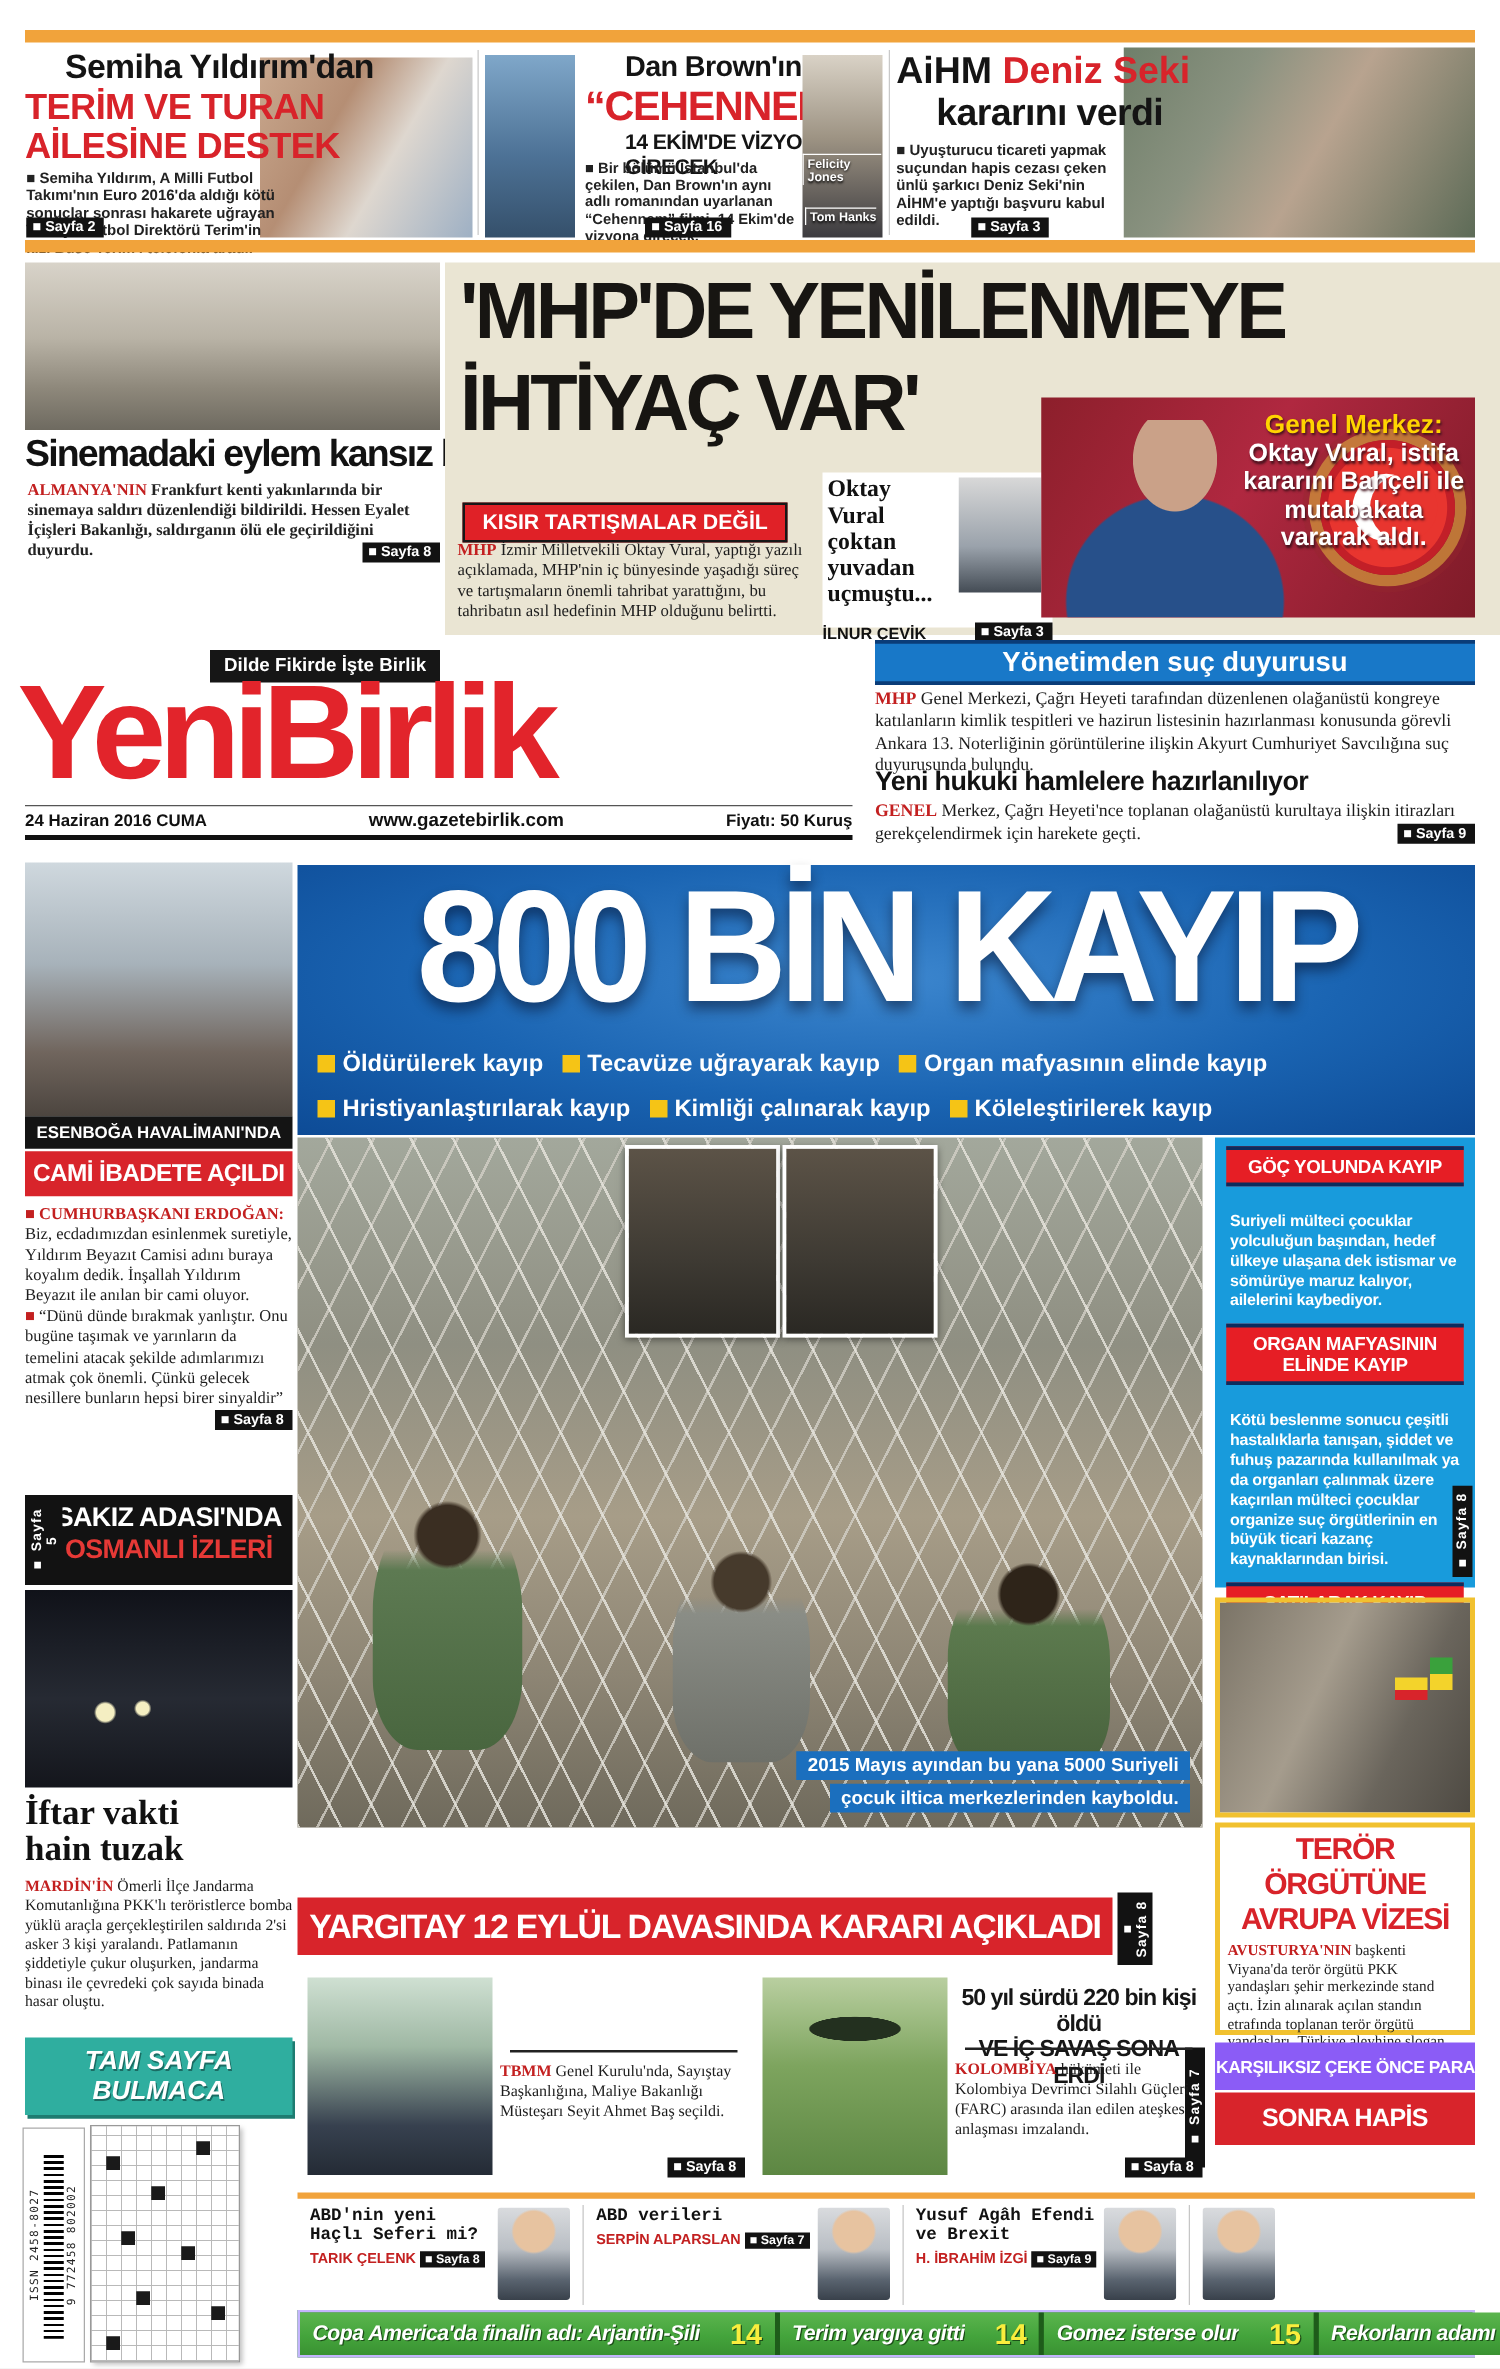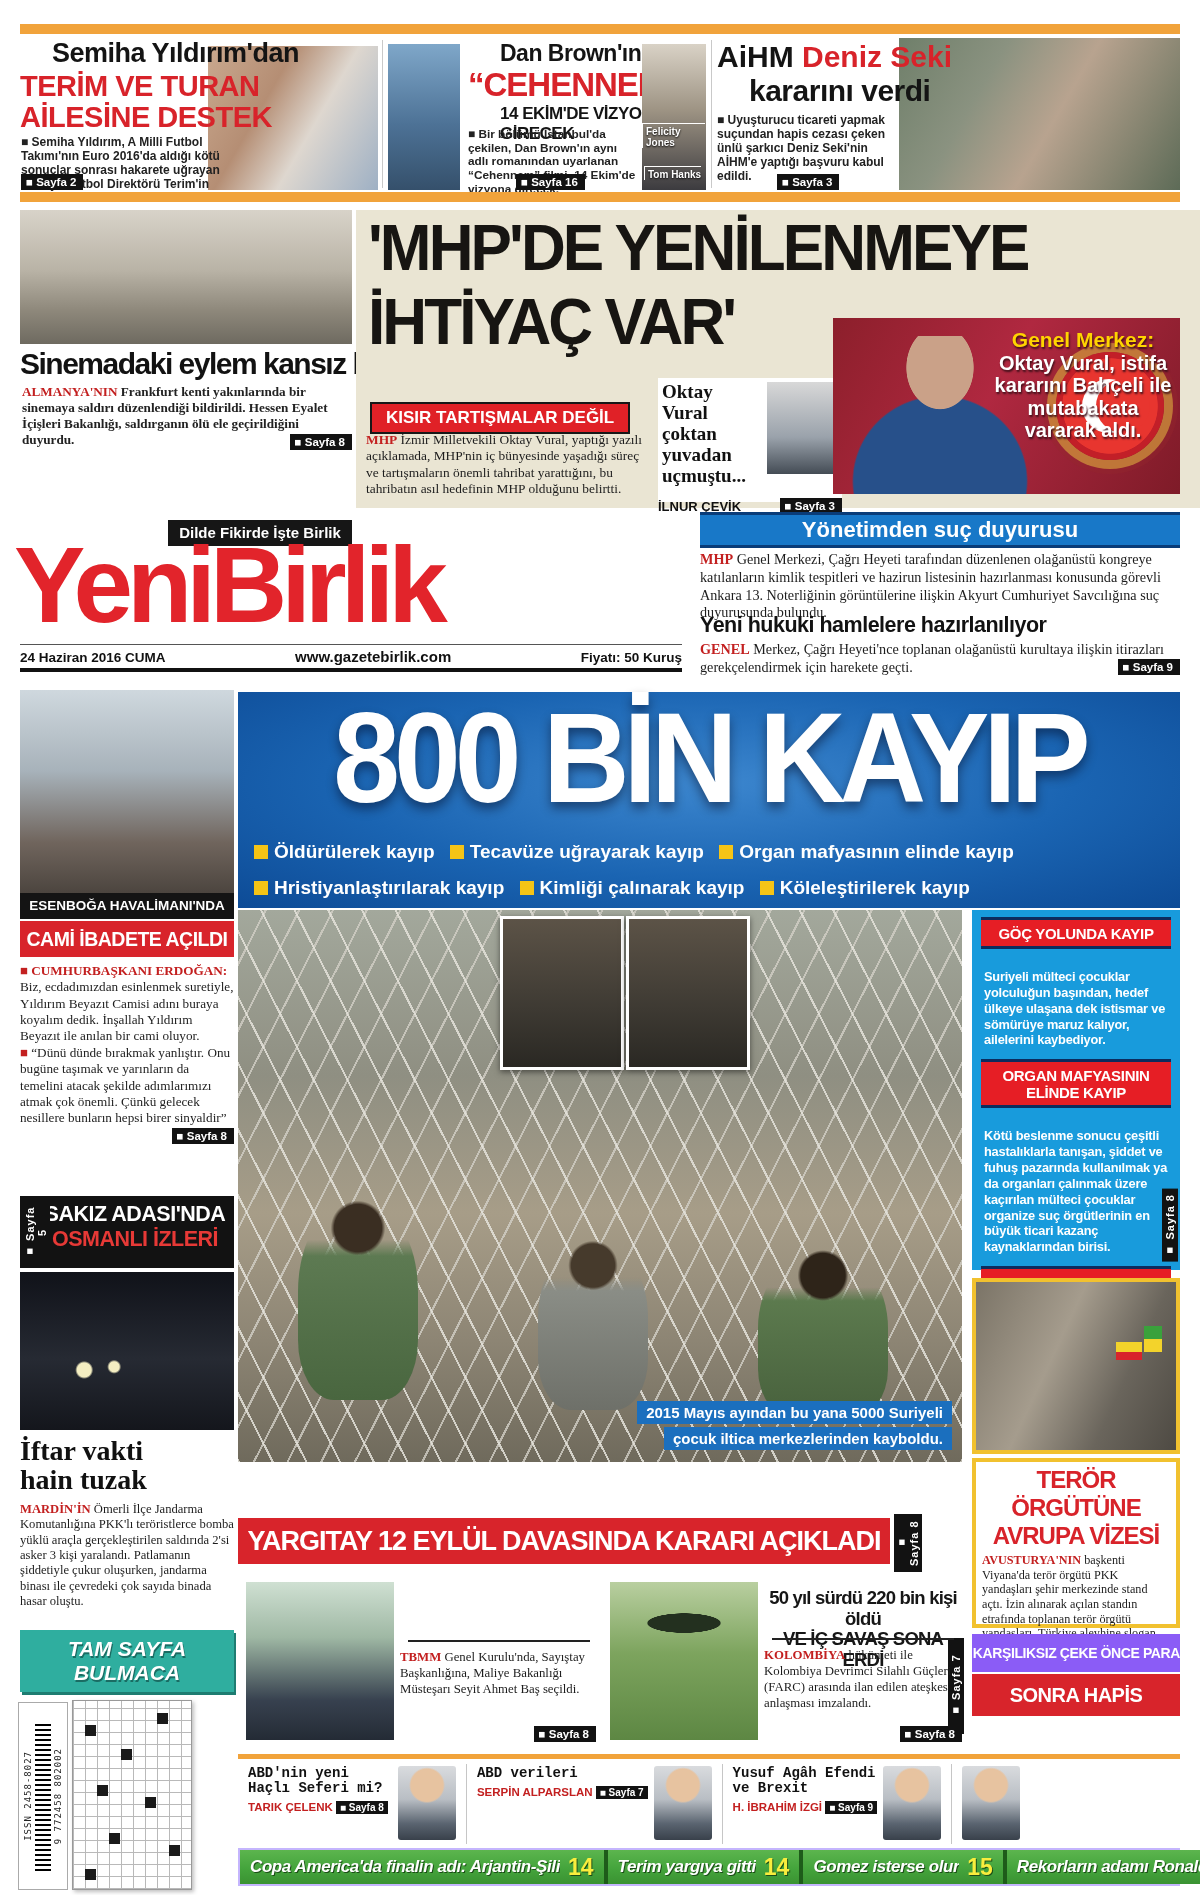--- a/index.html
+++ b/index.html
@@ -80,21 +80,21 @@
   .c-author{color:#c32020;font-weight:bold;font-size:11.5px;margin-top:5px;white-space:nowrap;}
   .c-av{width:58px;height:74px;flex:none;border-radius:3px;
         background:radial-gradient(circle at 50% 26%,#e7c3a0 0 26%,rgba(0,0,0,0) 29%),
         linear-gradient(180deg,#d9dbde 0%,#b9bec4 45%,#5a6470 78%,#39414b 100%);}
   #green{display:flex;background:#2c7f27;border:2px solid #c4b5fd;box-sizing:border-box;}
   .g-seg{display:flex;align-items:center;justify-content:space-between;gap:8px;padding:0 10px;
          background:linear-gradient(180deg,#5cb54e 0%,#44a43c 55%,#3a9232 100%);}
   .g-seg + .g-seg{border-left:4px solid #1e5c1a;}
   .g-label{color:#fff;font:bold italic 17px "Liberation Sans",sans-serif;font-style:italic;
            text-shadow:1px 1px 0 #1c4d18;letter-spacing:-0.4px;white-space:nowrap;overflow:hidden;}
-  .g-num{color:#f9ed3d;font:bold 23px "Liberation Sans",sans-serif;text-shadow:1px 1px 0 #1c4d18;}
+  .g-num{color:#f9ed3d;font:bold 23px "Liberation Sans",sans-serif;text-shadow:1px 1px 0 #1c4d18;margin-left:16px;}
   
   #cw{background:
       repeating-linear-gradient(0deg,#b9b9b9 0 1px,rgba(0,0,0,0) 1px 12px),
       repeating-linear-gradient(90deg,#b9b9b9 0 1px,rgba(0,0,0,0) 1px 12px),#fff;
       border:1px solid #999;box-shadow:2px 2px 4px rgba(0,0,0,.25);}
   .cwb{position:absolute;width:11px;height:11px;background:#1a1a1a;}
   #bc{border:1px solid #aaa;background:#fff;display:flex;align-items:center;justify-content:center;gap:2px;}
   .bc-stripes{width:16px;height:150px;background:repeating-linear-gradient(0deg,#000 0 2px,#fff 2px 5px);}
   .bc-txt{writing-mode:vertical-rl;transform:rotate(180deg);font:9px "DejaVu Sans Mono",monospace;color:#222;letter-spacing:1px;}
 </style>

